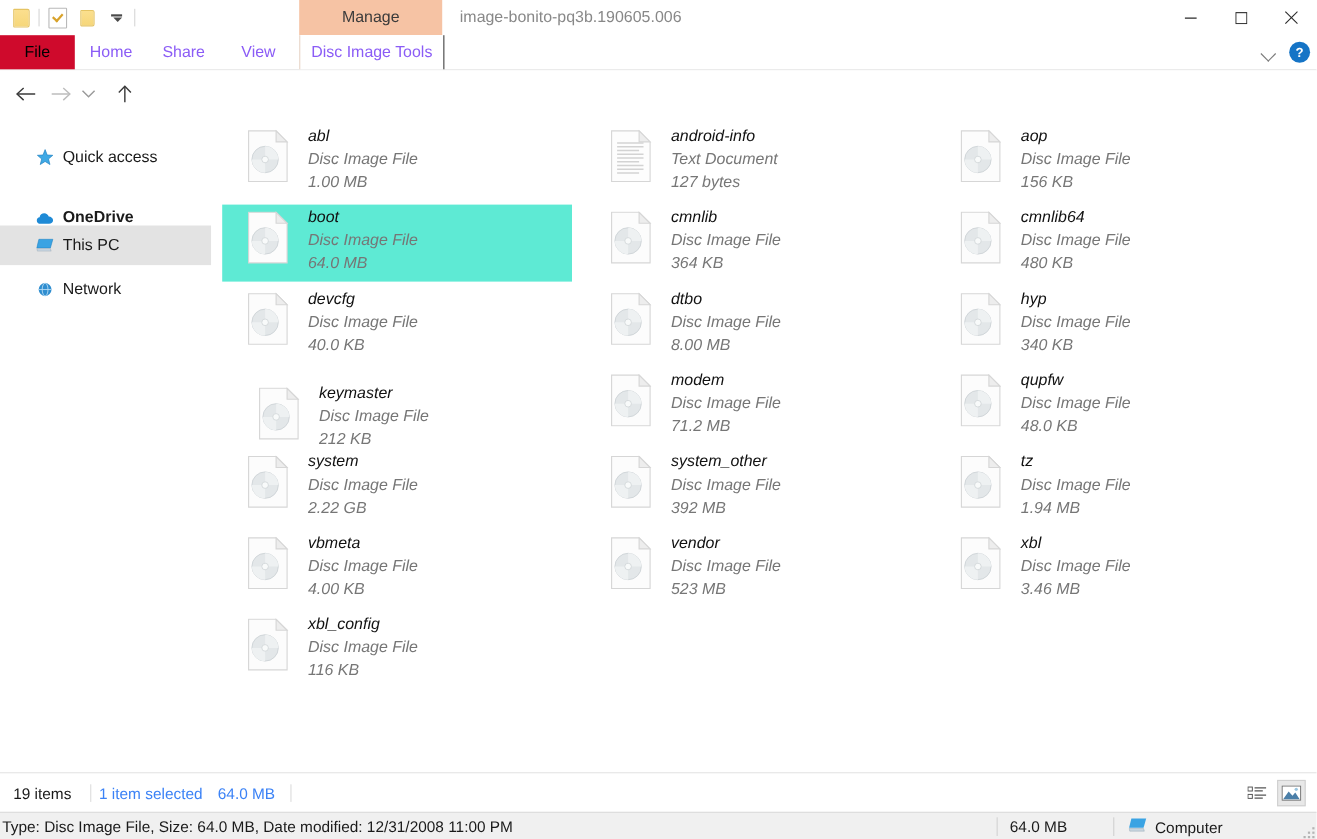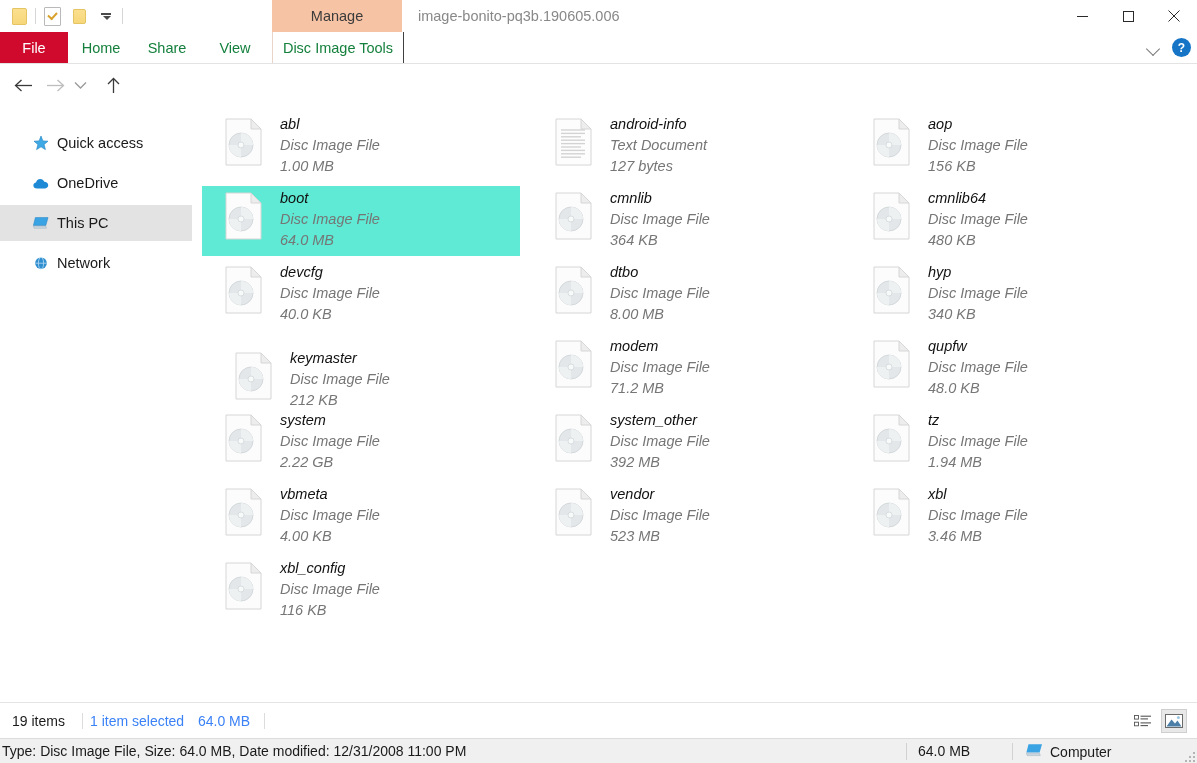--- a/index.html
+++ b/index.html
@@ -108,29 +108,29 @@
   .ribbonbar {
     position: absolute; left: 0; top: 32px;
     width: 1197px; height: 31px;
     background: #ffffff;
     border-bottom: 1px solid #e3e3e3;
   }
   .tab-file {
     position: absolute; left: 0; top: 0;
     width: 68px; height: 31px;
     background: #cf0a2c;
-    color: #ffffff;
+    color: #000000;
     font-size: 14.5px;
     display: flex; align-items: center; justify-content: center;
   }
   .tab {
     position: absolute; top: 0;
     height: 31px;
     font-size: 14.5px;
-    color: #15803d;
+    color: #8b5cf6;
     display: flex; align-items: center; justify-content: center;
     cursor: default;
   }
   .tab-home  { left: 68px;  width: 66px; }
   .tab-share { left: 134px; width: 66px; }
   .tab-view  { left: 200px; width: 70px; }
   .tab-disc {
     left: 272px; width: 130px;
     background: #ffffff;
     border-left: 1px solid #e8d5c8;
@@ -489,21 +489,21 @@
 
       <div class="nav-item" style="top:15px;">
         <span class="ico">
           <svg width="16" height="16" viewBox="0 0 16 16">
             <path d="M8 1 L9.9 5.9 L15 6.2 L11.1 9.5 L12.4 14.6 L8 11.8 L3.6 14.6 L4.9 9.5 L1 6.2 L6.1 5.9 Z" fill="#3fa9e5" stroke="#1c7fc0" stroke-width="0.6"></path>
           </svg>
         </span>
         <span class="lbl">Quick access</span>
       </div>
 
-      <div class="nav-item" style="top:55px;">
+      <div class="nav-item" style="top:70px;font-weight:bold;">
         <span class="ico">
           <svg width="17" height="13" viewBox="0 0 17 13">
             <path d="M4.3 11.8 C1.9 11.8 0.4 10.3 0.4 8.5 C0.4 6.9 1.6 5.6 3.2 5.4 C3.5 3.2 5.4 1.6 7.7 1.6 C9.7 1.6 11.4 2.9 12 4.7 C14.3 4.8 16.2 6.3 16.2 8.3 C16.2 10.3 14.5 11.8 12.3 11.8 Z" fill="#1e8ad6"></path>
           </svg>
         </span>
         <span class="lbl">OneDrive</span>
       </div>
 
       <div class="nav-item selected" style="top:95px;">
         <span class="ico">

